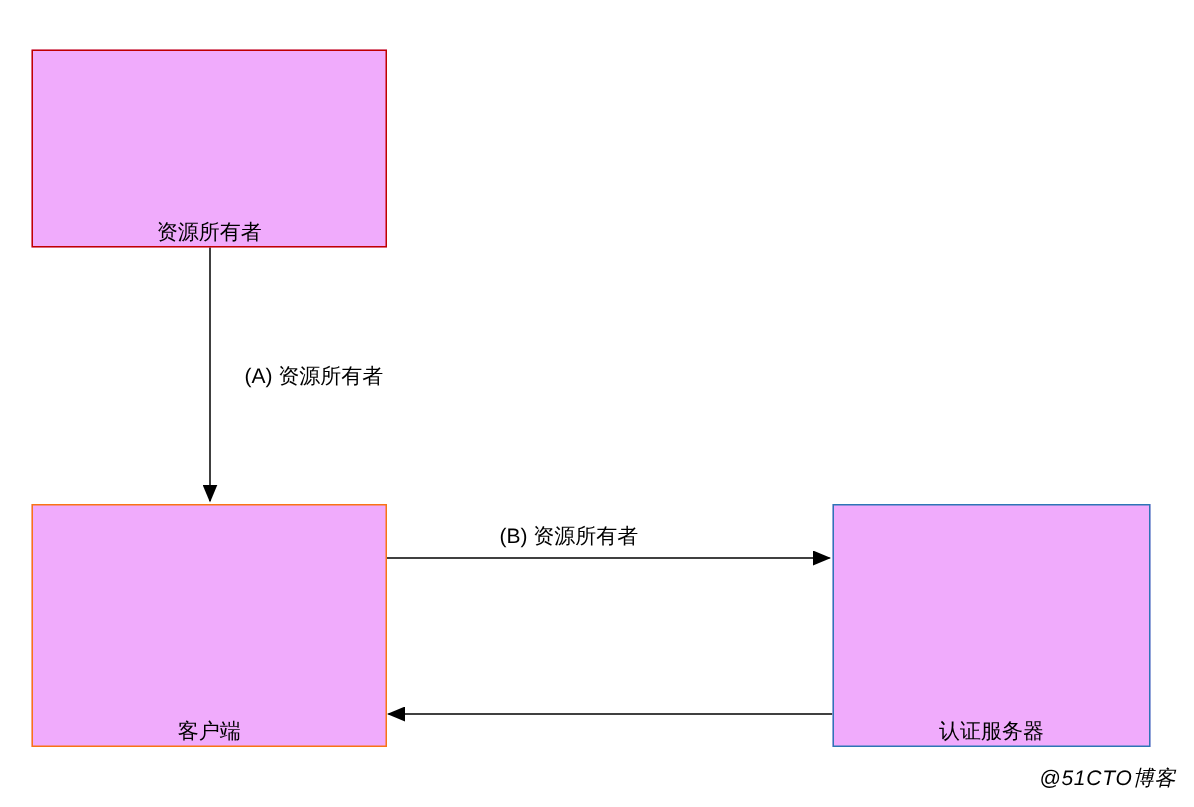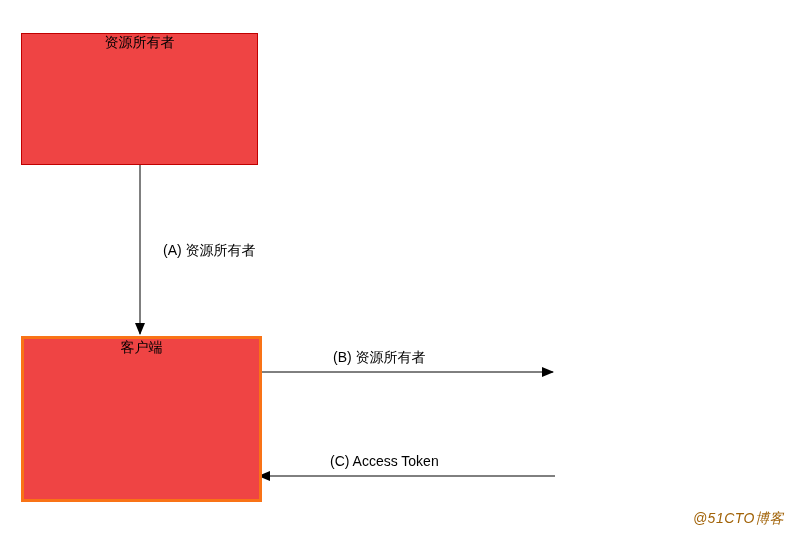--- a/index.html
+++ b/index.html
@@ -1,26 +1,26 @@
 <!DOCTYPE html>
 <html><head>
 <meta charset="utf-8">
 <style>
 html,body{margin:0;padding:0}
 body{width:796px;height:538px;background:#fff;font-family:"Microsoft YaHei",Arial,sans-serif;font-size:14px;color:#000;position:relative}
 .canvas{position:absolute;left:0;top:0;width:796px;height:538px}
-.box{position:absolute;display:flex;align-items:flex-start;justify-content:center;background:#ef4444}
+.box{position:absolute;display:flex;align-items:flex-end;justify-content:center;background:#f0abfc}
 .resource-owner{left:21px;top:33px;width:235px;height:130px;border:1px solid #c00000}
-.client{left:21px;top:336px;width:235px;height:160px;border:3px solid #f97316}
+.client{left:21px;top:336px;width:235px;height:160px;border:1px solid #f97316}
 .auth-server{left:555px;top:336px;width:210px;height:160px;border:1px solid #2e75b6}
 .lbl{position:absolute;white-space:nowrap}
 .la{left:163px;top:242px}
 .lb{left:333px;top:349px}
 .lc{left:330px;top:453px}
-.watermark{position:absolute;right:12px;bottom:10px;color:#a16207;font-size:14px;font-style:italic;letter-spacing:.5px}
+.watermark{position:absolute;right:12px;bottom:10px;color:#000000;font-size:14px;font-style:italic;letter-spacing:.5px}
 svg{position:absolute;left:0;top:0}
 </style>
 </head>
 <body>
 
 <div class="canvas">
 
   <svg width="796" height="538">
     <defs>
       <marker id="ah" markerWidth="12" markerHeight="10" refX="11" refY="5" orient="auto" markerUnits="userSpaceOnUse">
@@ -33,19 +33,21 @@
   </svg>
 
   <div class="box resource-owner">
     <span>资源所有者</span>
   </div>
 
   <div class="box client">
     <span>客户端</span>
   </div>
 
+  <div class="box auth-server">
+    <span>认证服务器</span>
+  </div>
 
   <div class="lbl la">(A) 资源所有者</div>
   <div class="lbl lb">(B) 资源所有者</div>
-  <div class="lbl lc">(C) Access Token</div>
 
   <div class="watermark">@51CTO博客</div>
 </div>
 
 </body></html>

